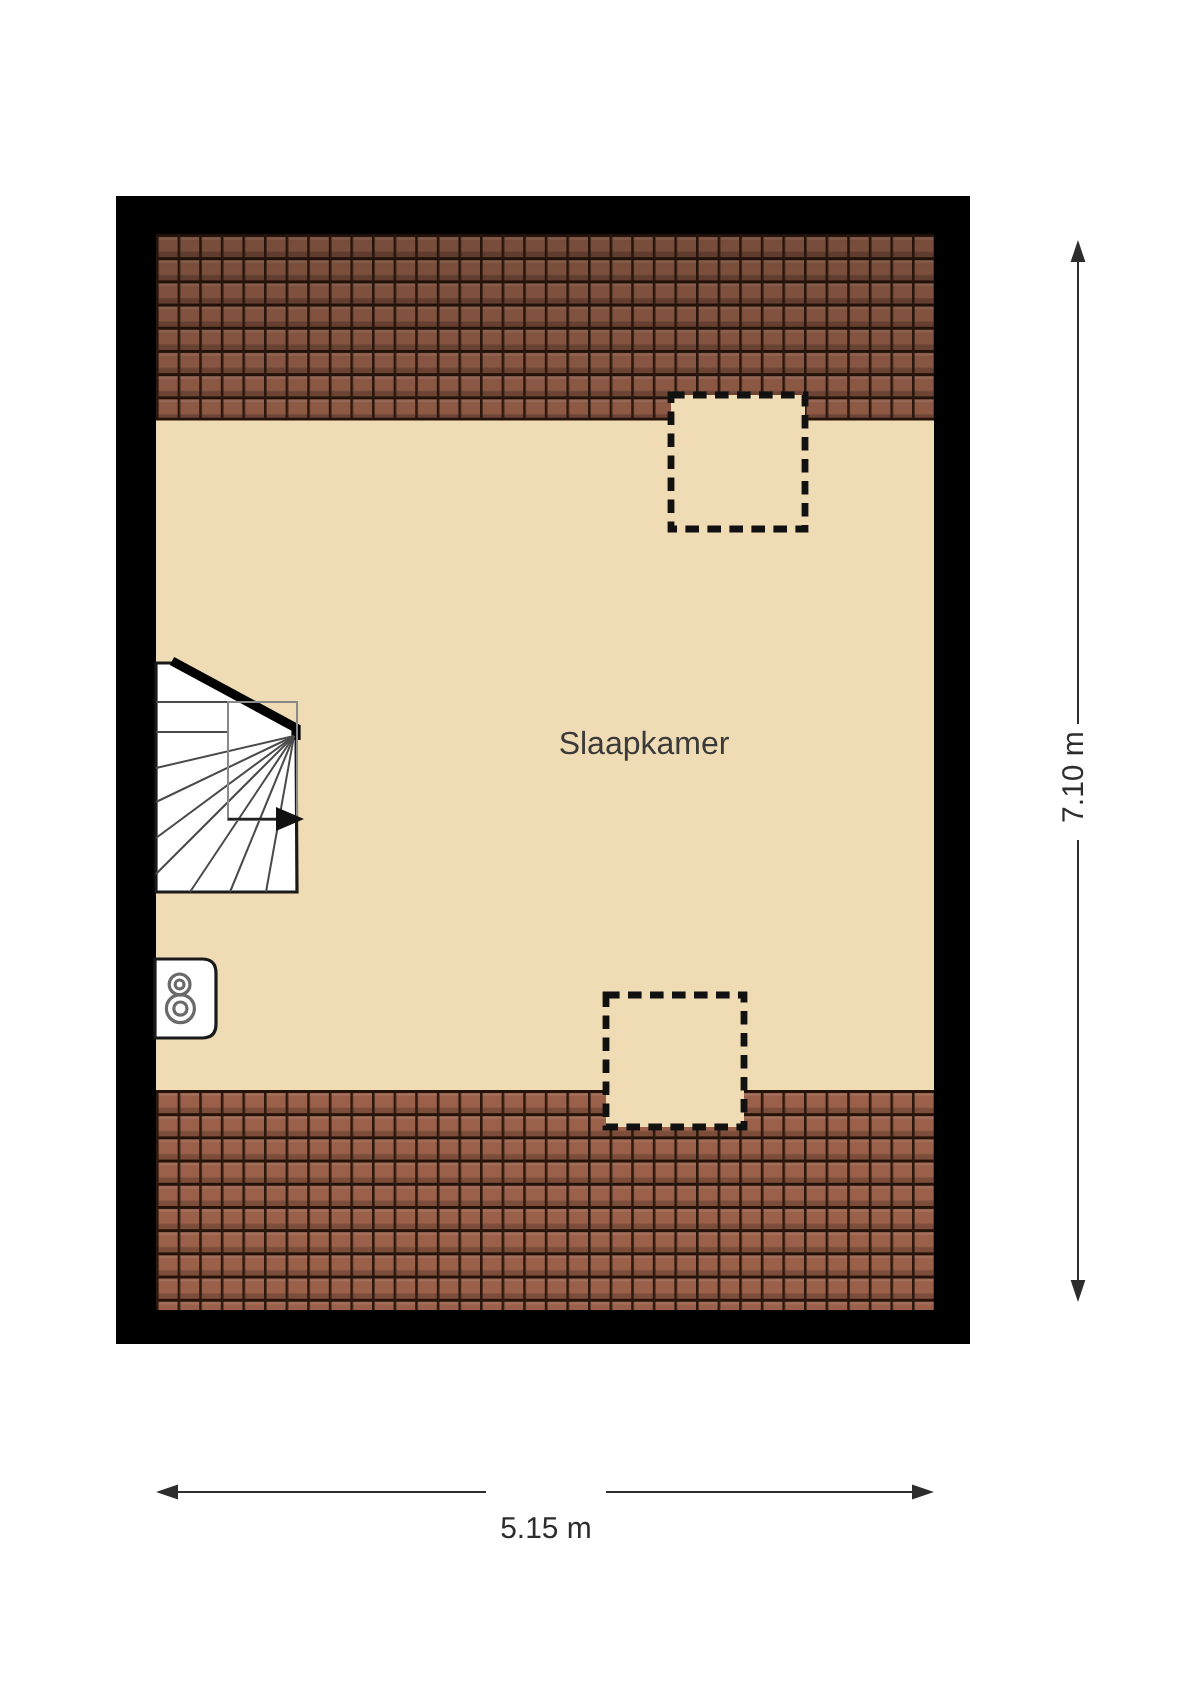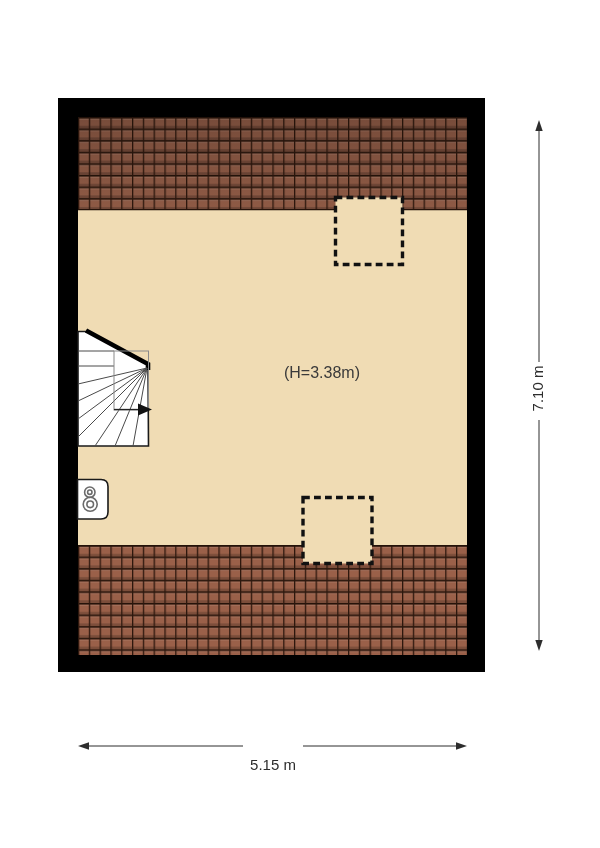--- a/index.html
+++ b/index.html
@@ -127,19 +127,19 @@
 
     <g stroke="#2d2d2d" stroke-width="1">
       <line x1="86" y1="746" x2="243" y2="746"></line>
       <line x1="303" y1="746" x2="459" y2="746"></line>
       <polygon points="78,746 89,742.3 89,749.7" fill="#2d2d2d" stroke="none"></polygon>
       <polygon points="467,746 456,742.3 456,749.7" fill="#2d2d2d" stroke="none"></polygon>
     </g>
   </svg>
 
   <div class="room-label">
-    <div>(H=3.38m)</div>
+    <div>Slaapkamer</div>
   </div>
 
   <div class="dim-label dim-label-width">5.15 m</div>
   <div class="dim-label dim-label-height">7.10 m</div>
 
 </div>
 
 </body></html>

